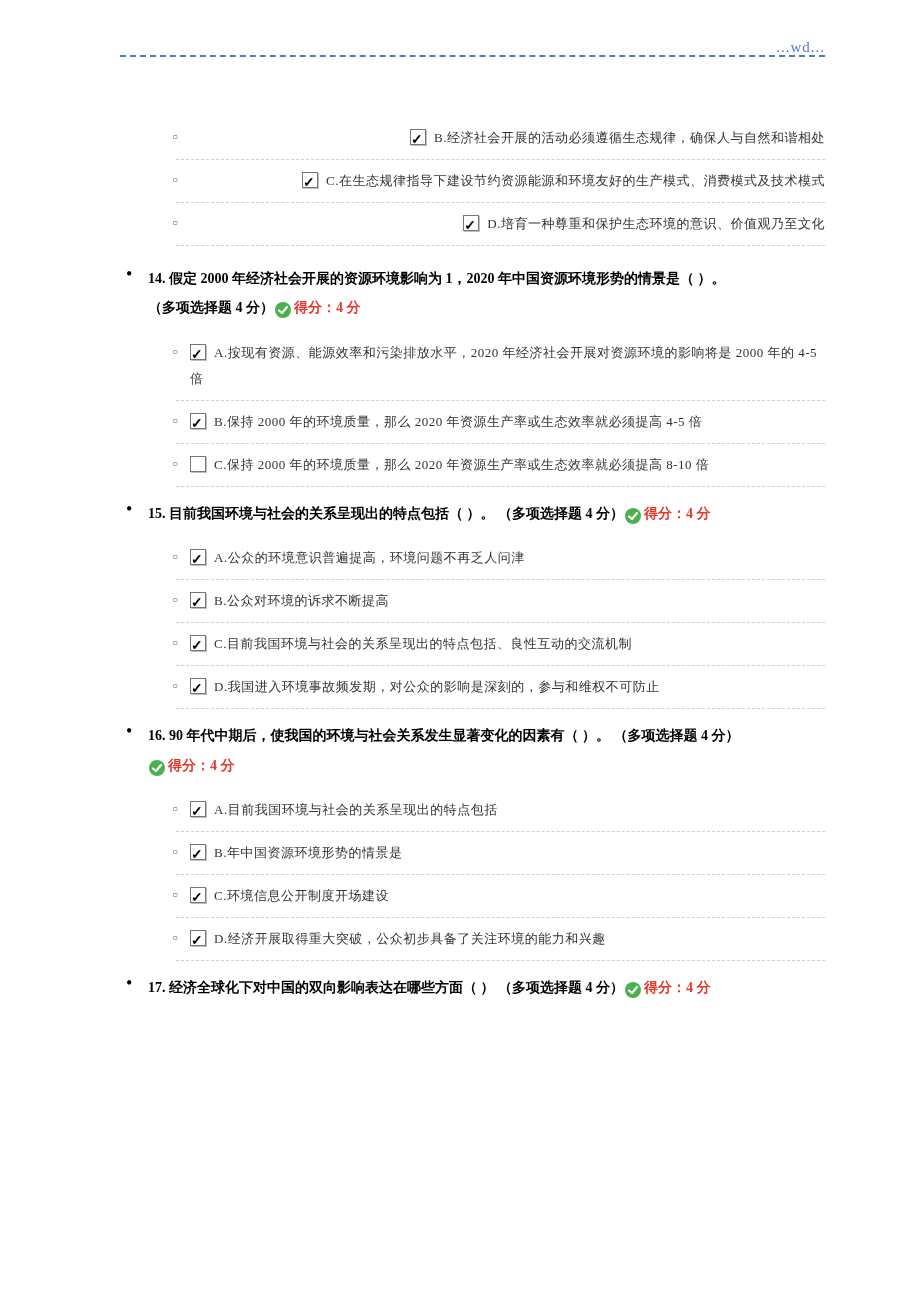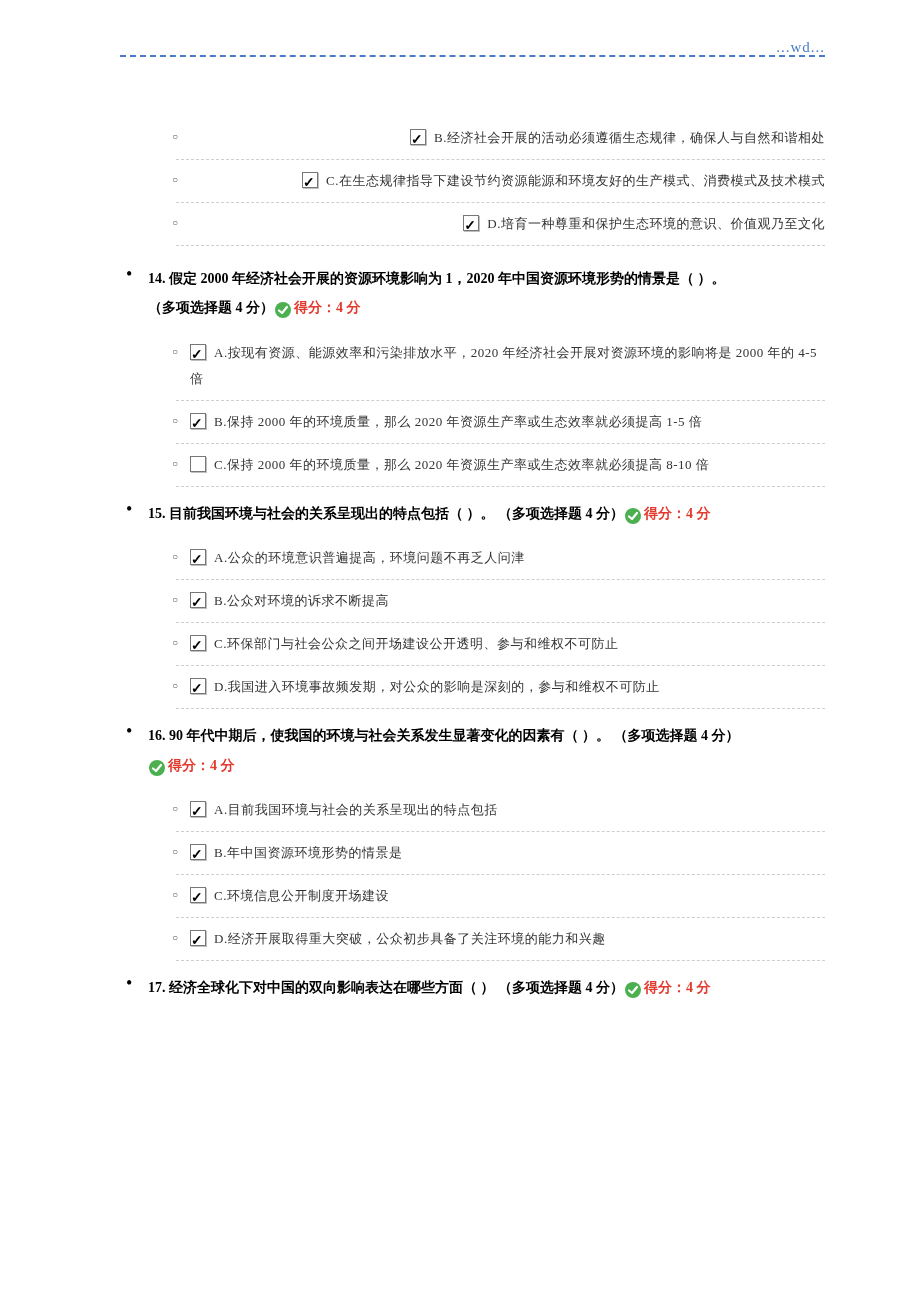--- a/index.html
+++ b/index.html
@@ -140,33 +140,33 @@
   </ul>
 
   <ul class="qlist" id="main-questions">
       <li class="question">
         <div class="qtext"><span>14. 假定 2000 年经济社会开展的资源环境影响为 1，2020 年中国资源环境形势的情景是（ ）。</span><br><span>（多项选择题 4 分）</span><span class="score-badge"><svg width="18" height="18" viewBox="0 0 18 18">
               <circle cx="9" cy="9" r="8" fill="#4caf50"></circle>
               <path d="M5 9.5 L8 12 L13 6" stroke="#fff" stroke-width="2.2" fill="none" stroke-linecap="round" stroke-linejoin="round"></path>
             </svg></span><span class="score-text">得分：4 分</span></div>
         <ul class="options">
           <li class="option"><span class="chk checked"></span><span class="opt-text">A.按现有资源、能源效率和污染排放水平，2020 年经济社会开展对资源环境的影响将是 2000 年的 4-5 倍</span></li>
-          <li class="option"><span class="chk checked"></span><span class="opt-text">B.保持 2000 年的环境质量，那么 2020 年资源生产率或生态效率就必须提高 1-5 倍</span></li>
+          <li class="option"><span class="chk checked"></span><span class="opt-text">B.保持 2000 年的环境质量，那么 2020 年资源生产率或生态效率就必须提高 4-5 倍</span></li>
           <li class="option"><span class="chk"></span><span class="opt-text">C.保持 2000 年的环境质量，那么 2020 年资源生产率或生态效率就必须提高 8-10 倍</span></li>
         </ul>
       </li>
       <li class="question">
         <div class="qtext"><span>15. 目前我国环境与社会的关系呈现出的特点包括（ ）。</span> <span>（多项选择题 4 分）</span><span class="score-badge"><svg width="18" height="18" viewBox="0 0 18 18">
               <circle cx="9" cy="9" r="8" fill="#4caf50"></circle>
               <path d="M5 9.5 L8 12 L13 6" stroke="#fff" stroke-width="2.2" fill="none" stroke-linecap="round" stroke-linejoin="round"></path>
             </svg></span><span class="score-text">得分：4 分</span></div>
         <ul class="options">
           <li class="option"><span class="chk checked"></span><span class="opt-text">A.公众的环境意识普遍提高，环境问题不再乏人问津</span></li>
           <li class="option"><span class="chk checked"></span><span class="opt-text">B.公众对环境的诉求不断提高</span></li>
-          <li class="option"><span class="chk checked"></span><span class="opt-text">C.环保部门与社会公众之间开场建设公开透明、参与和维权不可防止</span></li>
+          <li class="option"><span class="chk checked"></span><span class="opt-text">C.目前我国环境与社会的关系呈现出的特点包括、良性互动的交流机制</span></li>
           <li class="option"><span class="chk checked"></span><span class="opt-text">D.我国进入环境事故频发期，对公众的影响是深刻的，参与和维权不可防止</span></li>
         </ul>
       </li>
       <li class="question">
         <div class="qtext"><span>16. 90 年代中期后，使我国的环境与社会关系发生显著变化的因素有（ ）。</span> <span>（多项选择题 4 分）</span><br><span class="score-badge"><svg width="18" height="18" viewBox="0 0 18 18">
               <circle cx="9" cy="9" r="8" fill="#4caf50"></circle>
               <path d="M5 9.5 L8 12 L13 6" stroke="#fff" stroke-width="2.2" fill="none" stroke-linecap="round" stroke-linejoin="round"></path>
             </svg></span><span class="score-text">得分：4 分</span></div>
         <ul class="options">
           <li class="option"><span class="chk checked"></span><span class="opt-text">A.目前我国环境与社会的关系呈现出的特点包括</span></li>

